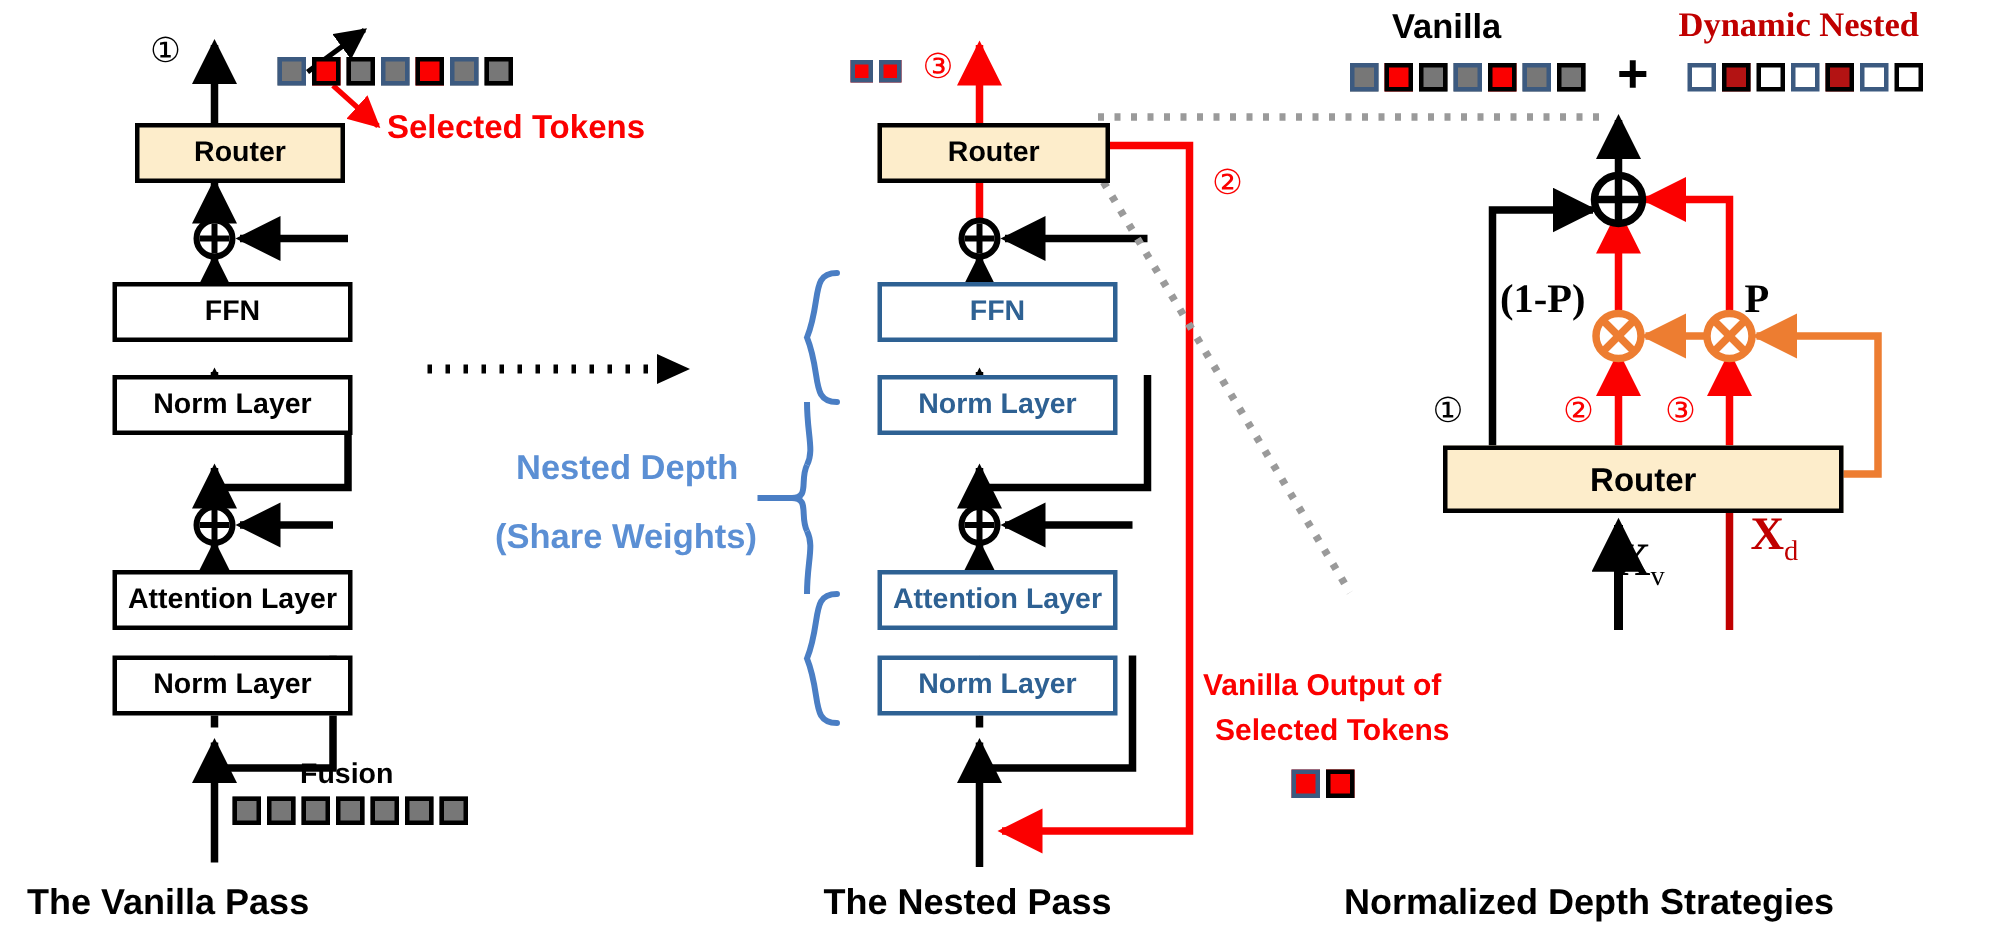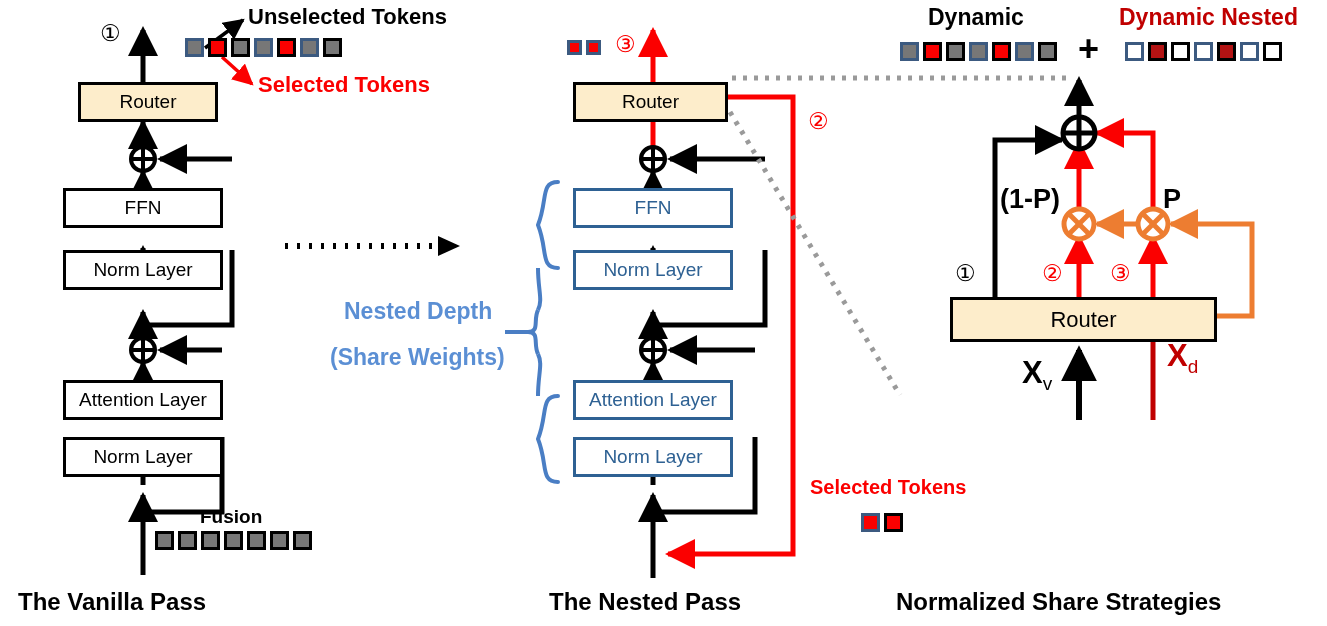--- a/index.html
+++ b/index.html
@@ -2,46 +2,46 @@
 <html><head>
 <meta charset="utf-8">
 <style>
   html,body{margin:0;padding:0;background:#ffffff;}
   body{width:1327px;height:626px;position:relative;overflow:hidden;
        font-family:"Liberation Sans","DejaVu Sans",sans-serif;}
   #stage{position:absolute;inset:0;width:1327px;height:626px;}
   svg#wires{position:absolute;left:0;top:0;width:1327px;height:626px;pointer-events:none;}
 
   .box{position:absolute;box-sizing:border-box;display:flex;align-items:center;
-       justify-content:center;font-weight:normal;}
+       justify-content:center;font-weight:bold;margin-left:12px;}
   .box-black{border:3px solid #000;background:#ffffff;color:#000;}
   .box-blue{border:3px solid #2e6193;background:#ffffff;color:#2e6193;}
   .box-router{border:3px solid #000;background:#fdedcb;color:#000;}
 
   .lbl{position:absolute;font-weight:bold;white-space:nowrap;}
   .lbl-black{color:#000;}
   .lbl-red{color:#fb0000;}
   .lbl-blue{color:#5b8fd4;}
-  .lbl-darkred{color:#c00000;}
+  .lbl-darkred{color:#c00000;font-family:Liberation Serif, serif;}
 
   .cap{position:absolute;font-weight:bold;color:#000;font-size:24px;white-space:nowrap;}
 
   .tokrow{position:absolute;display:flex;gap:4px;}
   .tok{width:19px;height:19px;box-sizing:border-box;}
   .tok.g{border:3px solid #000;background:#777777;}
   .tok.gb{border:3px solid #3c5a80;background:#777777;}
   .tok.r{border:3px solid #000;background:#fb0000;}
   .tok.rb{border:3px solid #3c5a80;background:#fb0000;}
   .tok.w{border:3px solid #000;background:#ffffff;}
   .tok.wb{border:3px solid #3c5a80;background:#ffffff;}
   .tok.dr{border:3px solid #000;background:#b31313;}
   .tok.sm{width:15px;height:15px;border-width:3px;}
 
   .circnum{position:absolute;font-size:23px;font-weight:400;line-height:1;}
-  .math{position:absolute;font-family:Liberation Sans, sans-serif;font-weight:bold;}
+  .math{position:absolute;font-family:Liberation Serif, serif;font-weight:bold;}
 </style>
 </head>
 <body>
 
 <div id="stage">
 
   <svg id="wires" viewBox="0 0 1327 626">
     <defs>
       <marker id="ahB" markerWidth="7" markerHeight="7" refX="5.4" refY="3.0" orient="auto">
         <path d="M0,0 L6,3 L0,6 z" fill="#000"></path>
@@ -192,46 +192,46 @@
 
   <div class="tokrow" id="header-tokens" style="left:185px;top:38px;">
       <div class="tok gb"></div>
       <div class="tok r"></div>
       <div class="tok g"></div>
       <div class="tok gb"></div>
       <div class="tok r"></div>
       <div class="tok gb"></div>
       <div class="tok g"></div>
     </div>
-  <div class="lbl lbl-black" style="left:248px;top:4px;font-size:22px;">Unselected Tokens</div>
   <div class="lbl lbl-red" style="left:258px;top:72px;font-size:22px;">Selected Tokens</div>
 
   <div class="box box-router" style="left:573px;top:82px;width:155px;height:40px;font-size:19px;">Router</div>
   <div class="box box-blue" style="left:573px;top:188px;width:160px;height:40px;font-size:19px;">FFN</div>
   <div class="box box-blue" style="left:573px;top:250px;width:160px;height:40px;font-size:19px;">Norm Layer</div>
   <div class="box box-blue" style="left:573px;top:380px;width:160px;height:40px;font-size:19px;">Attention Layer</div>
   <div class="box box-blue" style="left:573px;top:437px;width:160px;height:40px;font-size:19px;">Norm Layer</div>
 
   <div class="tokrow" id="mid-out-tokens" style="left:567px;top:40px;">
       <div class="tok rb sm"></div>
       <div class="tok rb sm"></div>
     </div>
   <div class="circnum lbl-red" style="left:615px;top:33px;">③</div>
   <div class="circnum lbl-red" style="left:808px;top:110px;">②</div>
 
   <div class="lbl lbl-blue" style="left:330px;top:344px;font-size:23px;">(Share Weights)</div>
   <div class="lbl lbl-blue" style="left:344px;top:298px;font-size:23px;">Nested Depth</div>
 
+  <div class="lbl lbl-red" style="left:802px;top:446px;font-size:20px;">Vanilla Output of</div>
   <div class="lbl lbl-red" style="left:810px;top:476px;font-size:20px;">Selected Tokens</div>
   <div class="tokrow" id="van-out-tokens" style="left:861px;top:513px;">
       <div class="tok rb"></div>
       <div class="tok r"></div>
     </div>
 
-  <div class="lbl lbl-black" style="left:928px;top:4px;font-size:23px;">Dynamic</div>
+  <div class="lbl lbl-black" style="left:928px;top:4px;font-size:23px;">Vanilla</div>
   <div class="lbl lbl-darkred" style="left:1119px;top:4px;font-size:23px;">Dynamic Nested</div>
   <div class="tokrow" id="van-tokens" style="left:900px;top:42px;">
       <div class="tok gb"></div>
       <div class="tok r"></div>
       <div class="tok g"></div>
       <div class="tok gb"></div>
       <div class="tok r"></div>
       <div class="tok gb"></div>
       <div class="tok g"></div>
     </div>
@@ -248,24 +248,24 @@
 
   <div class="box box-router" style="left:950px;top:297px;width:267px;height:45px;font-size:22px;">Router</div>
 
   <div class="math lbl-black" style="left:1000px;top:184px;font-size:27px;">(1-P)</div>
   <div class="math lbl-black" style="left:1163px;top:184px;font-size:27px;">P</div>
 
   <div class="circnum lbl-black" style="left:955px;top:262px;">①</div>
   <div class="circnum lbl-red" style="left:1042px;top:262px;">②</div>
   <div class="circnum lbl-red" style="left:1110px;top:262px;">③</div>
 
-  <div class="math lbl-black" style="left:1022px;top:355px;font-size:31px;">
+  <div class="math lbl-black" style="left:1078px;top:355px;font-size:31px;">
     <span>X</span><sub style="font-size:19px;font-weight:400;">v</sub>
   </div>
   <div class="math lbl-darkred" style="left:1167px;top:338px;font-size:31px;">
     <span>X</span><sub style="font-size:19px;font-weight:400;">d</sub>
   </div>
 
   <div class="cap" style="left:549px;top:588px;">The Nested Pass</div>
   <div class="cap" style="left:18px;top:588px;">The Vanilla Pass</div>
-  <div class="cap" style="left:896px;top:588px;">Normalized Share Strategies</div>
+  <div class="cap" style="left:896px;top:588px;">Normalized Depth Strategies</div>
 
 </div>
 
 </body></html>

